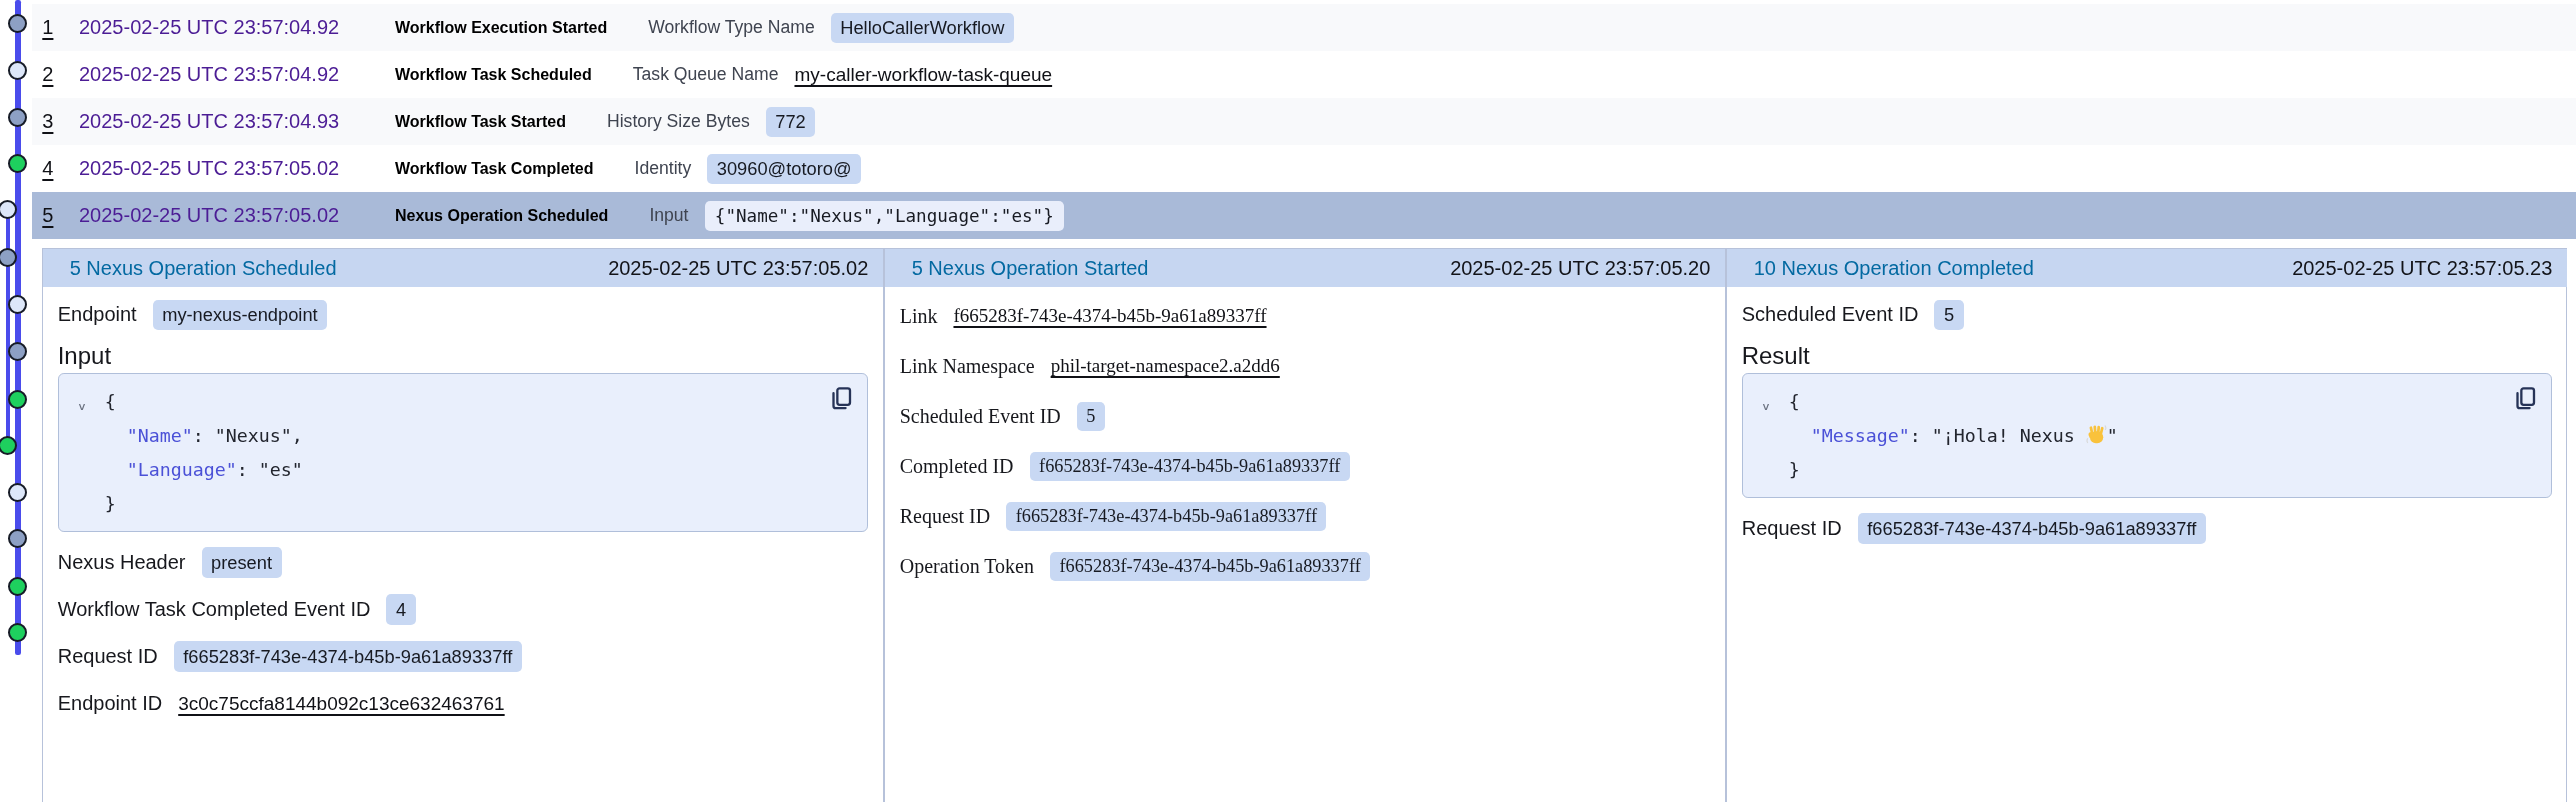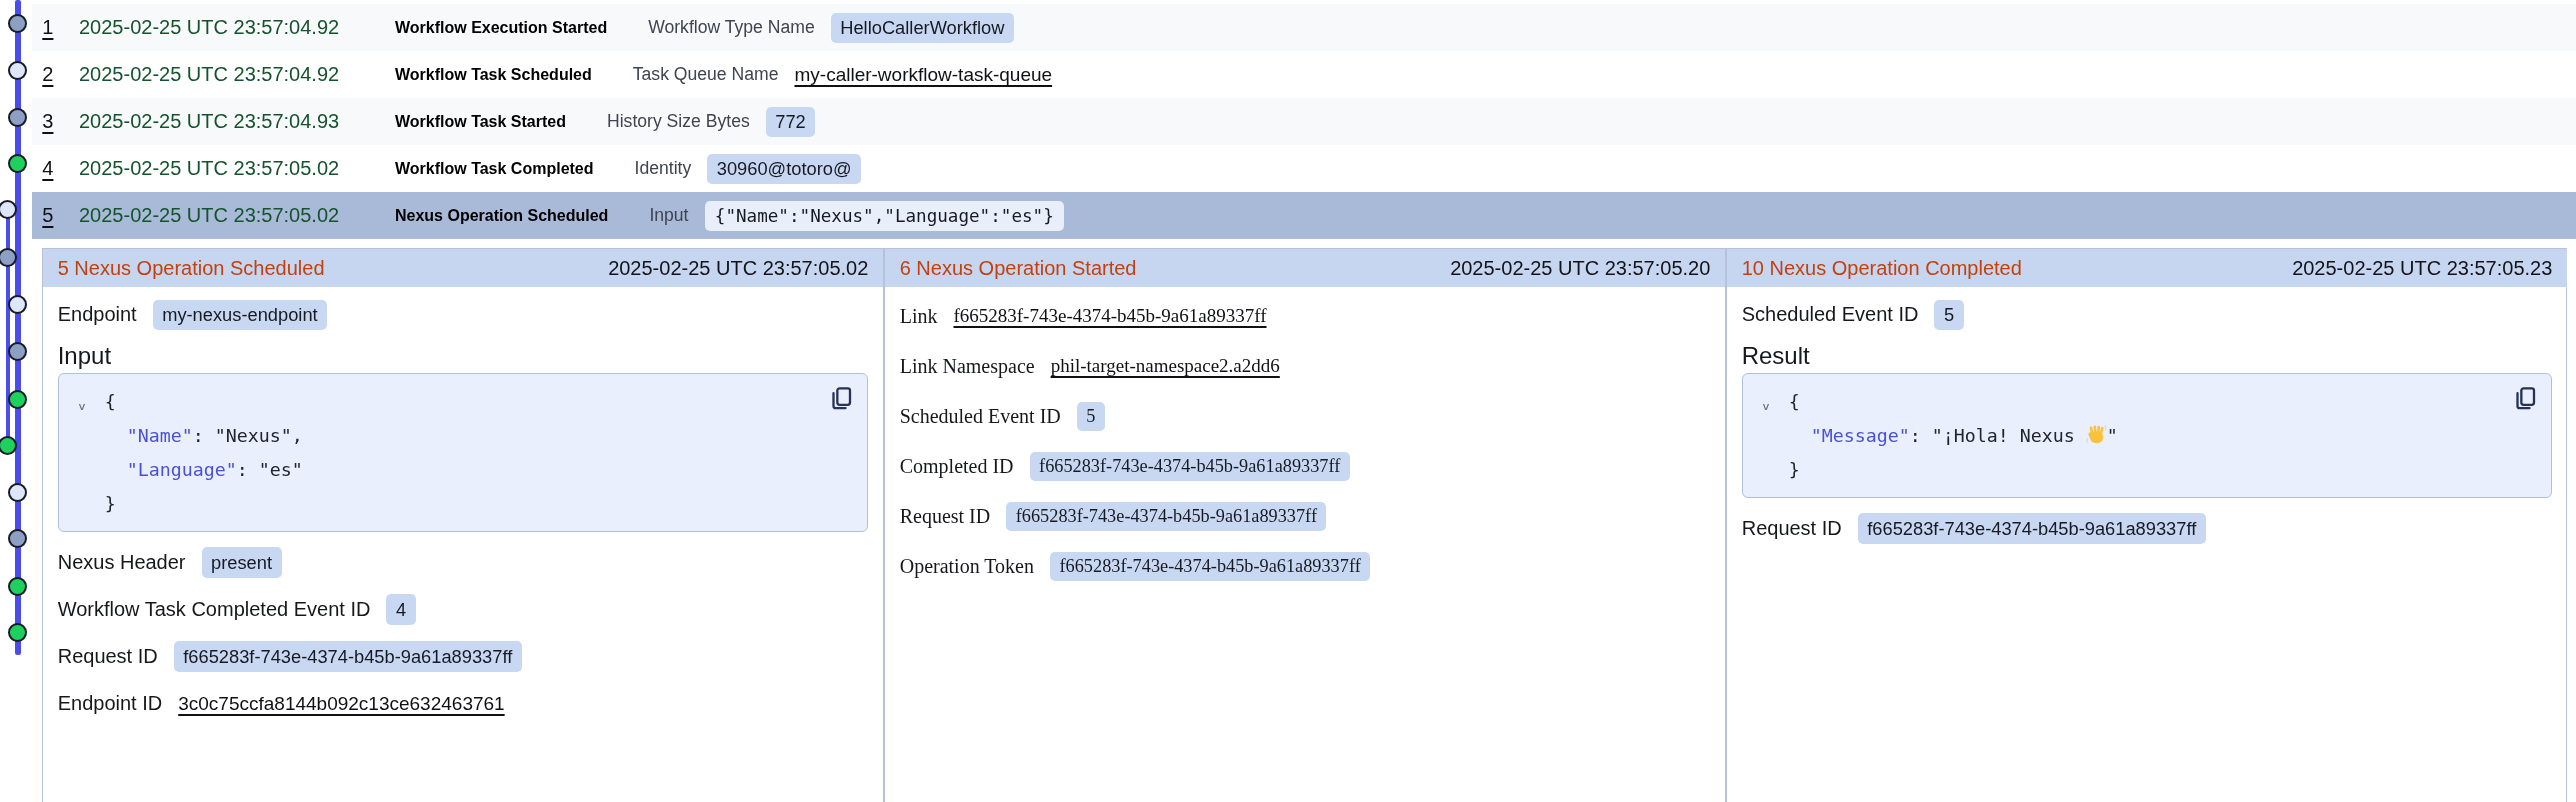--- a/index.html
+++ b/index.html
@@ -12,36 +12,36 @@
   .tl-dot{position:absolute;width:15.4px;height:15.4px;border-radius:50%;border:2.6px solid #171c27;box-sizing:content-box;}
   .tl-dot.gray{background:var(--graydot);}
   .tl-dot.light{background:var(--lightdot);}
   .tl-dot.green{background:var(--green);}
   
   #rows{position:absolute;left:32px;top:4.4px;right:0;}
   .event-row{height:47px;display:flex;align-items:center;background:#fff;}
   .event-row.odd{background:var(--altrow);}
   .event-row.selected{background:var(--selected-bg);}
   .num{width:25px;margin-left:10.3px;font-size:20px;font-weight:500;text-decoration:underline;text-decoration-thickness:1.8px;text-underline-offset:4.4px;color:#101116;}
-  .time{width:294px;margin-left:11.7px;font-size:20px;color:#14532d;}
+  .time{width:294px;margin-left:11.7px;font-size:20px;color:#4c1d95;}
   .ename{margin-left:22px;font-size:16px;font-weight:700;color:#000000;}
   .alabel{margin-left:41px;font-size:17.6px;color:#3f4450;}
   .rowval{margin-left:16px;}
   .badge{background:var(--badge-bg);border-radius:5.1px;padding:4.4px 9.5px;font-size:18.3px;color:#171a22;white-space:nowrap;}
   .badge.mono{background:#e9eefb;font-family:"DejaVu Sans Mono",monospace;font-size:17.6px;padding:5.1px 10.3px;}
   .linkval{font-size:19px;font-weight:500;color:#101116;text-decoration:underline;text-decoration-thickness:1.8px;text-underline-offset:3.7px;white-space:nowrap;}
   
   #panels{position:absolute;left:42px;top:248px;width:2525px;height:558px;border:1.5px solid var(--border);border-bottom:none;box-sizing:border-box;background:#fff;}
   .vdivider{position:absolute;top:0;bottom:0;width:1.5px;background:var(--border);}
   .panel{position:absolute;top:0;bottom:0;}
   .panel1{left:0;width:840px;}
   .panel2{left:842px;width:840px;}
   .panel3{left:1684px;width:840px;}
   .phead{height:38px;background:var(--header-bg);display:flex;align-items:center;justify-content:space-between;padding:0 14.7px;}
-  .ptitle{font-size:20px;font-weight:500;color:#c2410c;}
+  .ptitle{font-size:20px;font-weight:500;color:#0369a1;margin-left:12px;}
   .ptime{font-size:20px;font-weight:500;color:#121318;}
   .pbody{padding:4.4px 14.7px 0 14.7px;}
   .field{display:flex;align-items:center;height:47px;}
   .panel2 .field{height:50px;font-family:Liberation Serif, serif;}
   .flabel{font-size:20px;color:#17181d;margin-right:16px;white-space:nowrap;}
   .field-label{display:flex;align-items:center;height:35px;font-size:24px;color:#17181d;}
   
   .codeblock{position:relative;background:var(--code-bg);border:1.5px solid var(--code-border);border-radius:5.9px;padding:10.3px 14.7px 10.3px 0;margin-bottom:7.3px;font-family:"DejaVu Sans Mono",monospace;font-size:18.3px;color:#22252e;}
   .code-line{line-height:34px;white-space:pre;position:relative;}
   .code-line.ind0{padding-left:46px;}
@@ -147,21 +147,21 @@
           <span class="badge">f665283f-743e-4374-b45b-9a61a89337ff</span>
         </div>
         <div class="field">
           <span class="flabel">Endpoint ID</span>
           <a class="linkval">3c0c75ccfa8144b092c13ce632463761</a>
         </div>
       </div>
     </section>
     <section class="panel panel2">
       <div class="phead">
-        <span class="ptitle">6 Nexus Operation Started</span>
+        <span class="ptitle">5 Nexus Operation Started</span>
         <span class="ptime">2025-02-25 UTC 23:57:05.20</span>
       </div>
       <div class="pbody">
         <div class="field">
           <span class="flabel">Link</span>
           <a class="linkval">f665283f-743e-4374-b45b-9a61a89337ff</a>
         </div>
         <div class="field">
           <span class="flabel">Link Namespace</span>
           <a class="linkval">phil-target-namespace2.a2dd6</a>

